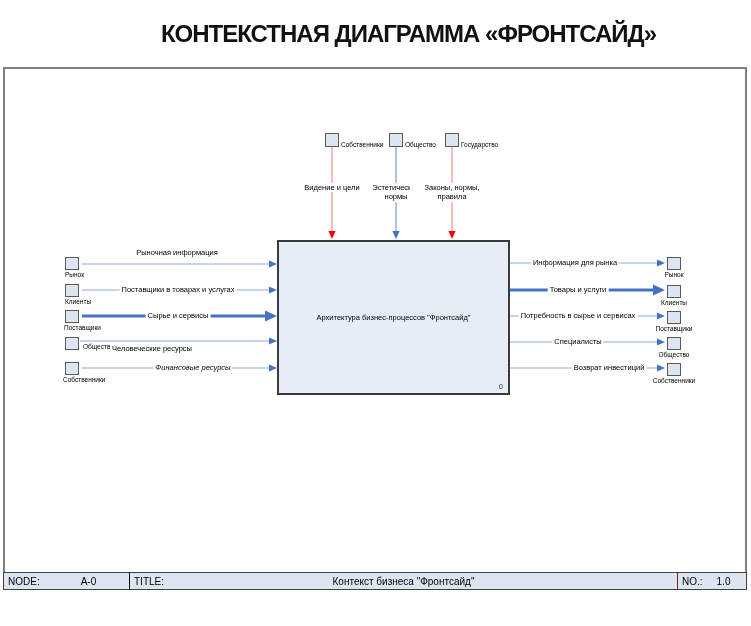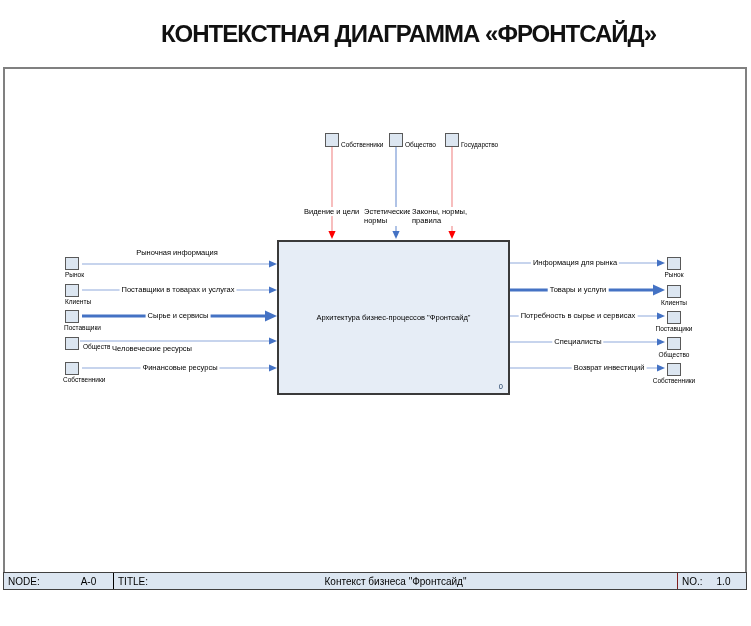--- a/index.html
+++ b/index.html
@@ -9,48 +9,48 @@
     font-size:24px;font-weight:bold;letter-spacing:-1px;color:#111;padding-left:33px;}
   .frame{position:absolute;left:3px;top:67px;width:744px;height:523px;
     border:2px solid #808080;box-sizing:border-box;background:#fff;}
   svg.connectors{position:absolute;left:0;top:0;width:751px;height:626px;pointer-events:none;}
   .sq{position:absolute;width:14px;height:13px;background:#dce6f1;border:1px solid #595959;box-sizing:border-box;}
   .sq.top{height:14px;}
   .ent{position:absolute;font-size:6.5px;line-height:1.1;white-space:nowrap;color:#000;}
   .ent.ctr{transform:translateX(-50%);}
   .flow{position:absolute;font-size:7.5px;line-height:1.2;white-space:nowrap;background:#fff;
     padding:0 2px;transform:translateX(-50%);}
-  .flow.ml{white-space:normal;line-height:1.25;margin-top:24px;}
+  .flow.ml{white-space:normal;text-align:center;line-height:1.25;}
   .main-box{position:absolute;left:277px;top:240px;width:233px;height:155px;background:#e6edf6;
     border:2px solid #3a3a3a;box-sizing:border-box;display:flex;align-items:center;justify-content:center;}
   .main-box .label{font-size:7.5px;text-align:center;}
   .main-box .nodenum{position:absolute;right:5px;bottom:2px;font-size:7.5px;color:#17375e;}
   
   #tb1{left:325px;top:133px;} #tb2{left:389px;top:133px;} #tb3{left:445px;top:133px;}
   #te1{left:341px;top:141px;} #te2{left:405px;top:141px;} #te3{left:461px;top:141px;}
   #tf1{left:332px;top:183px;width:56px;} #tf2{left:396px;top:183px;width:64px;} #tf3{left:452px;top:183px;width:80px;}
   
   #lb1{left:65px;top:257px;} #lb2{left:65px;top:284px;} #lb3{left:65px;top:310px;}
   #lb4{left:65px;top:337px;} #lb5{left:65px;top:362px;}
   #le1{left:65px;top:271px;} #le2{left:65px;top:298px;} #le3{left:64px;top:324px;}
   #le4{left:83px;top:343px;} #le5{left:63px;top:376px;}
   #lf1{left:177px;top:248px;} #lf2{left:178px;top:285px;} #lf3{left:178px;top:311px;}
-  #lf4{left:152px;top:344px;} #lf5{left:180px;top:363px;}
+  #lf4{left:152px;top:344px;} #lf5{left:193px;top:363px;font-style:italic;}
   
   #rb1{left:667px;top:257px;} #rb2{left:667px;top:285px;} #rb3{left:667px;top:311px;}
   #rb4{left:667px;top:337px;} #rb5{left:667px;top:363px;}
   #re1{left:674px;top:271px;} #re2{left:674px;top:299px;} #re3{left:674px;top:325px;}
   #re4{left:674px;top:351px;} #re5{left:674px;top:377px;}
   #rf1{left:575px;top:258px;} #rf2{left:578px;top:285px;} #rf3{left:578px;top:311px;}
   #rf4{left:578px;top:337px;} #rf5{left:609px;top:363px;}
   
   .footer{position:absolute;left:3px;top:572px;width:744px;height:18px;background:#dce6f1;
     border:1px solid #404040;box-sizing:border-box;display:flex;font-size:10px;}
   .footer .sec{position:relative;height:100%;display:flex;align-items:center;box-sizing:border-box;}
-  .footer .sec.node{width:110px;border-right:1px solid #000000;}
+  .footer .sec.node{width:126px;border-right:1px solid #000000;}
   .footer .sec.title{flex:1;border-right:1px solid #7f1d1d;}
   .footer .sec.no{width:68px;}
   .footer .lbl{margin-left:4px;}
   .footer .val-node{margin-left:41px;}
   .footer .val-title{position:absolute;left:0;width:100%;text-align:center;}
   .footer .val-no{margin-left:14px;}
 </style>
 </head>
 <body>
 

